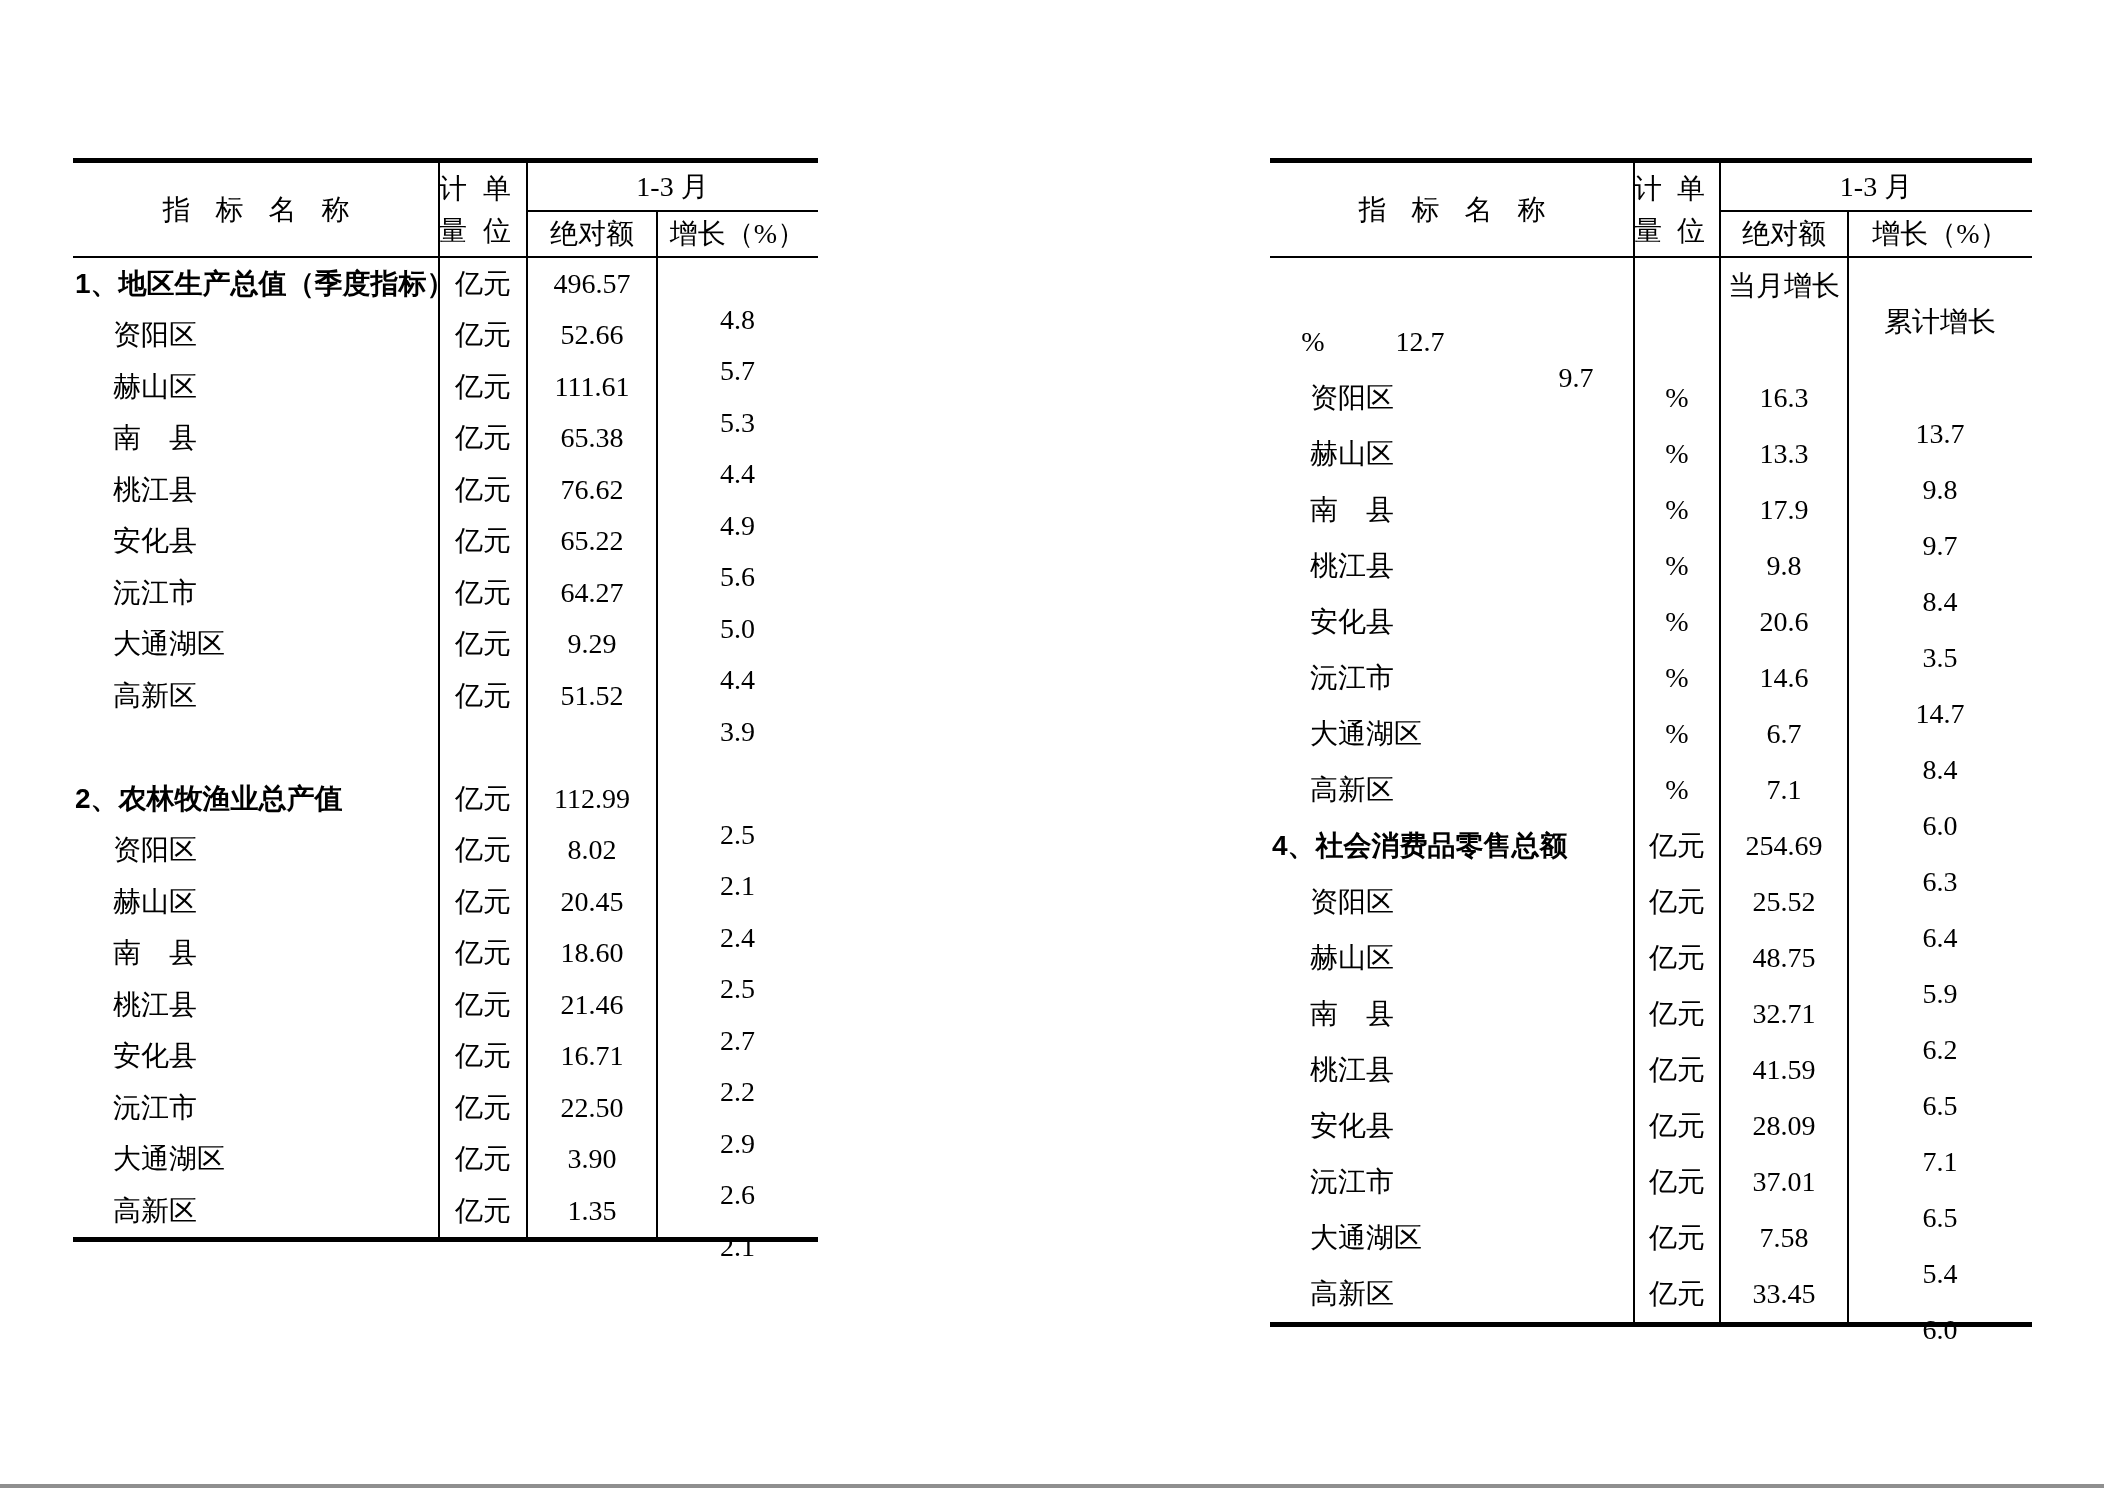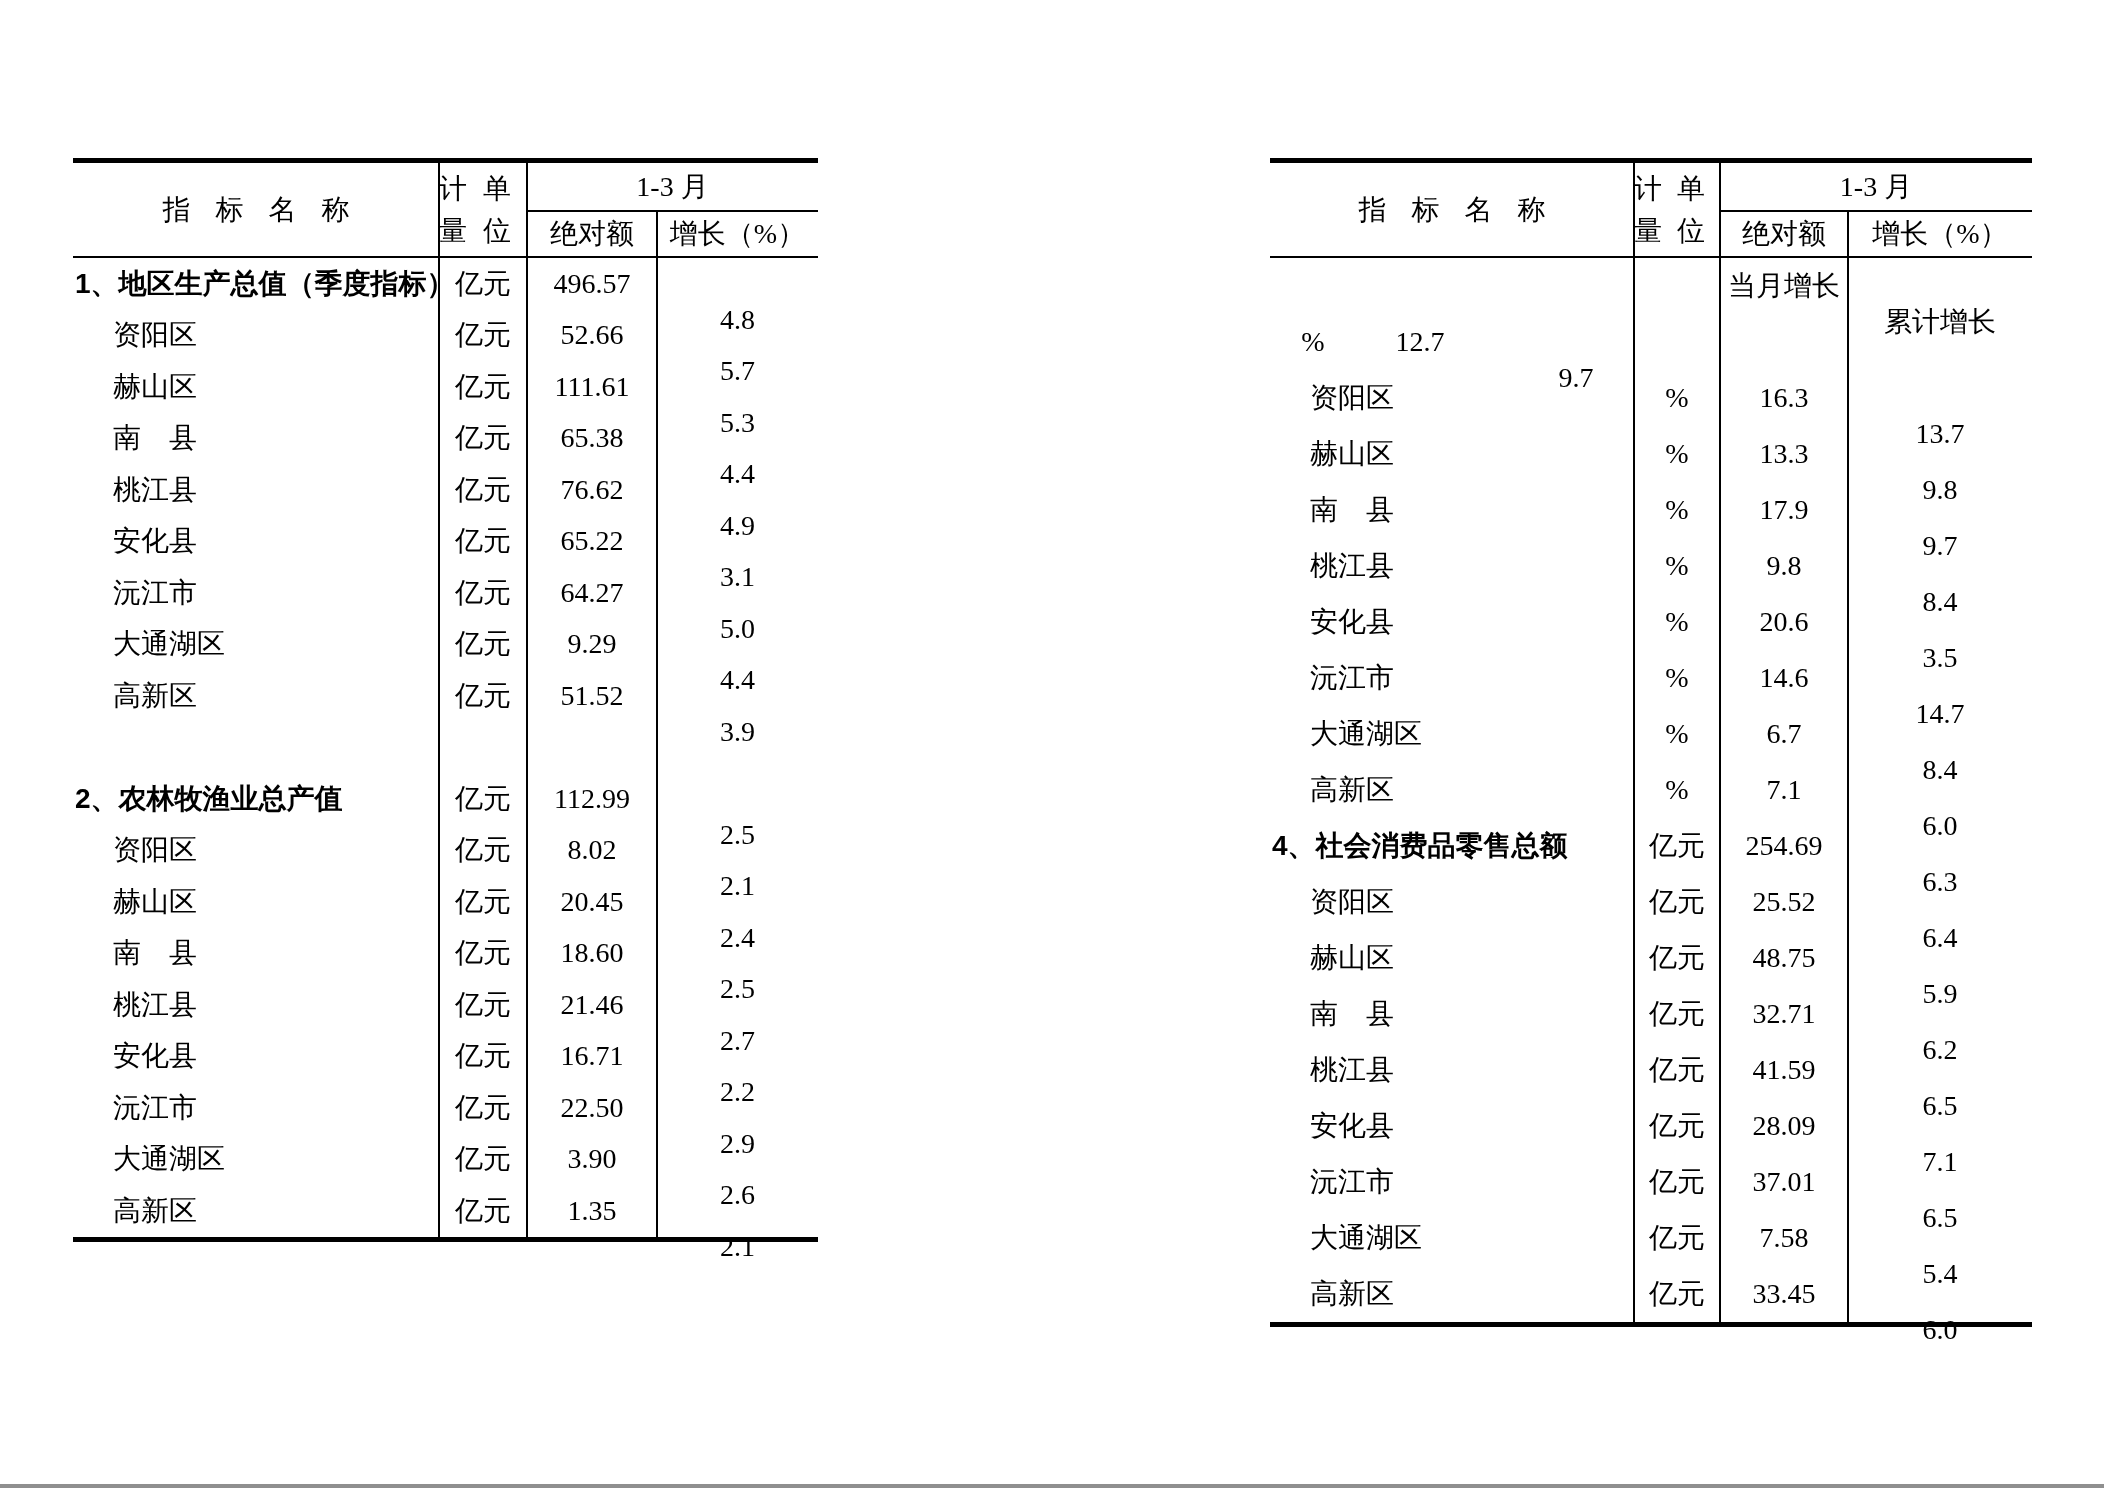--- a/index.html
+++ b/index.html
@@ -136,21 +136,21 @@
         <div class="trow">
           <div class="cell name indent">桃江县</div>
           <div class="cell unit">亿元</div>
           <div class="cell abs">76.62</div>
           <div class="cell gro">4.9</div>
         </div>
         <div class="trow">
           <div class="cell name indent">安化县</div>
           <div class="cell unit">亿元</div>
           <div class="cell abs">65.22</div>
-          <div class="cell gro">3.1</div>
+          <div class="cell gro">5.6</div>
         </div>
         <div class="trow">
           <div class="cell name indent">沅江市</div>
           <div class="cell unit">亿元</div>
           <div class="cell abs">64.27</div>
           <div class="cell gro">5.0</div>
         </div>
         <div class="trow">
           <div class="cell name indent">大通湖区</div>
           <div class="cell unit">亿元</div>

